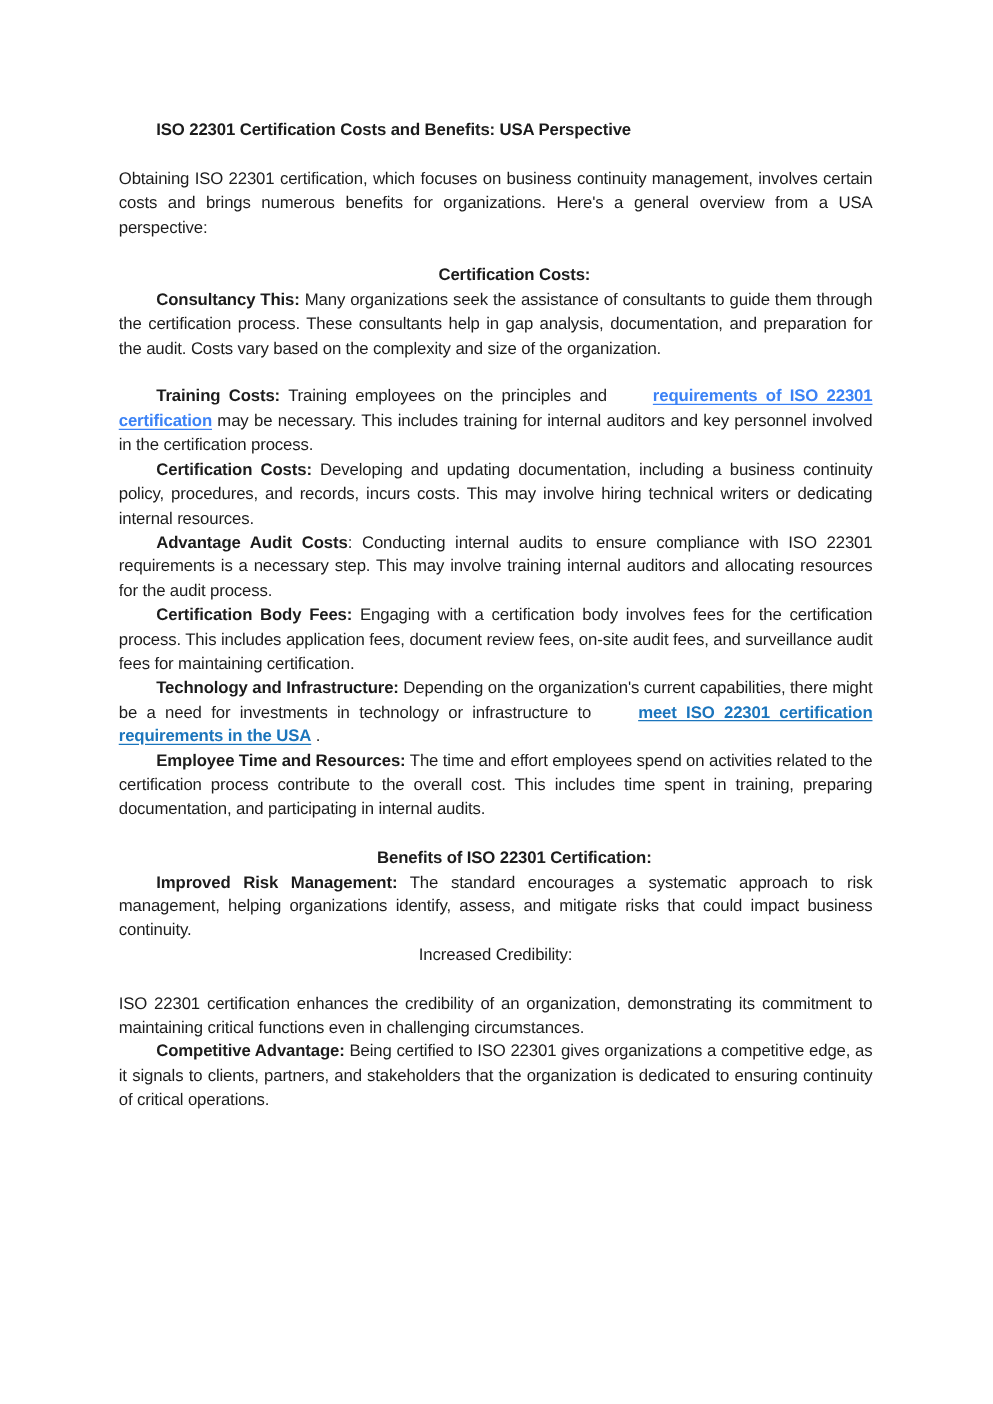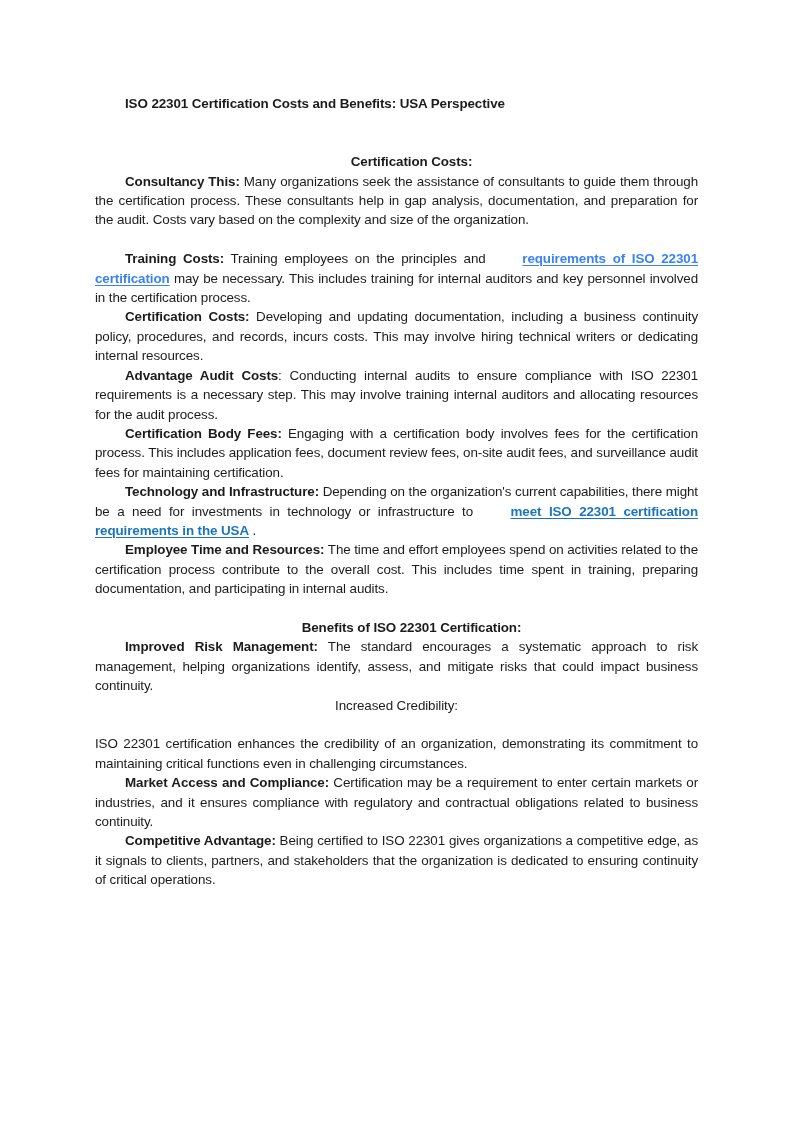--- a/index.html
+++ b/index.html
@@ -31,32 +31,32 @@
     cursor: pointer;
   }
 </style>
 </head>
 <body>
 
 <div class="page">
   <div id="doc" style="color: rgb(28, 28, 28);">
       <p class="title"><span class="b">ISO 22301 Certification Costs and Benefits: USA Perspective</span></p>
       <p class="spacer">&nbsp;</p>
+      <p class="para"><span>Obtaining ISO 22301 certification, which focuses on business continuity management, involves certain costs and brings numerous benefits for organizations. Here's a general overview from a USA perspective:</span></p>
       <p class="spacer">&nbsp;</p>
       <p class="heading"><span class="b">Certification Costs:</span></p>
       <p class="para"><span class="b">Consultancy This:</span><span> Many organizations seek the assistance of consultants to guide them through the certification process. These consultants help in gap analysis, documentation, and preparation for the audit. Costs vary based on the complexity and size of the organization.</span></p>
       <p class="spacer">&nbsp;</p>
       <p class="para"><span class="b">Training Costs:</span><span> Training employees on the principles and </span><a class="link b" href="#" style="color: #3b82f6;">requirements of ISO 22301 certification</a><span> may be necessary. This includes training for internal auditors and key personnel involved in the certification process.</span></p>
       <p class="para"><span class="b">Certification Costs:</span><span> Developing and updating documentation, including a business continuity policy, procedures, and records, incurs costs. This may involve hiring technical writers or dedicating internal resources.</span></p>
       <p class="para"><span class="b">Advantage Audit Costs</span><span>: Conducting internal audits to ensure compliance with ISO 22301 requirements is a necessary step. This may involve training internal auditors and allocating resources for the audit process.</span></p>
       <p class="para"><span class="b">Certification Body Fees:</span><span> Engaging with a certification body involves fees for the certification process. This includes application fees, document review fees, on-site audit fees, and surveillance audit fees for maintaining certification.</span></p>
       <p class="para"><span class="b">Technology and Infrastructure:</span><span> Depending on the organization's current capabilities, there might be a need for investments in technology or infrastructure to </span><a class="link b" href="#" style="color: rgb(27, 117, 188);">meet ISO 22301 certification requirements in the USA</a><span> .</span></p>
       <p class="para"><span class="b">Employee Time and Resources:</span><span> The time and effort employees spend on activities related to the certification process contribute to the overall cost. This includes time spent in training, preparing documentation, and participating in internal audits.</span></p>
       <p class="spacer">&nbsp;</p>
       <p class="heading"><span class="b">Benefits of ISO 22301 Certification:</span></p>
       <p class="para"><span class="b">Improved Risk Management:</span><span> The standard encourages a systematic approach to risk management, helping organizations identify, assess, and mitigate risks that could impact business continuity.</span></p>
       <p class="line"><span>Increased Credibility:</span></p>
       <p class="spacer">&nbsp;</p>
       <p class="para"><span>ISO 22301 certification enhances the credibility of an organization, demonstrating its commitment to maintaining critical functions even in challenging circumstances.</span></p>
-      <p class="para"><span class="b">Market Access and Compliance:</span><span> Certification may be a requirement to enter certain markets or industries, and it ensures compliance with regulatory and contractual obligations related to business continuity.</span></p>
       <p class="para"><span class="b">Competitive Advantage:</span><span> Being certified to ISO 22301 gives organizations a competitive edge, as it signals to clients, partners, and stakeholders that the organization is dedicated to ensuring continuity of critical operations.</span></p>
     </div>
 </div>
 
 </body></html>

